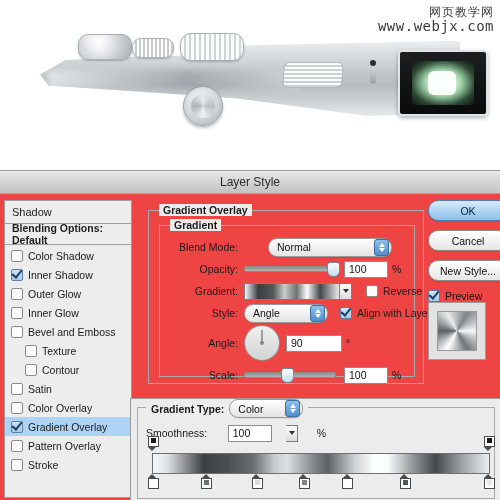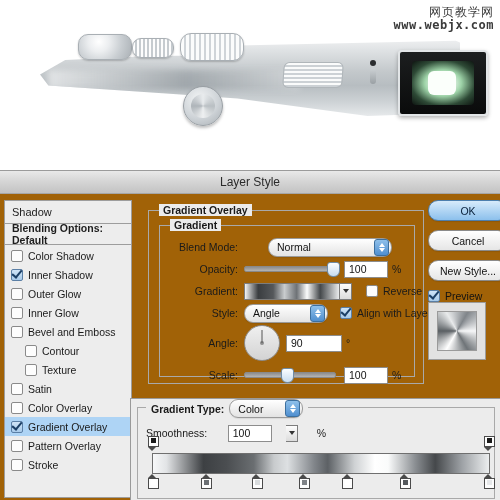--- a/index.html
+++ b/index.html
@@ -8,21 +8,21 @@
     font-family:"Liberation Sans", sans-serif;
     background:#ffffff;
     -webkit-font-smoothing:antialiased;
   }
   .screen{position:relative;width:500px;height:500px;}
 
   
   .artboard{position:absolute;left:0;top:0;width:500px;height:170px;background:#ffffff;overflow:hidden;}
   .watermark{position:absolute;right:6px;top:6px;text-align:right;line-height:1.05;}
   .wm-cn{font-family:"DejaVu Sans",sans-serif;font-size:12px;color:#3b3b3b;letter-spacing:1px;}
-  .wm-url{font-family:"DejaVu Sans Mono","Liberation Mono",monospace;font-size:12px;color:#3b3b3b;letter-spacing:.5px;font-weight:bold;}
+  .wm-url{font-family:"DejaVu Sans Mono","Liberation Mono",monospace;font-size:14px;color:#3b3b3b;letter-spacing:.5px;}
 
   
   .cam{position:absolute;left:40px;top:36px;width:420px;height:86px;}
   .cam-body{
     position:absolute;left:0;top:0;width:420px;height:80px;
     background:linear-gradient(180deg,#f3f4f5 0%,#dfe2e4 18%,#c3c8cb 45%,#b7bdc1 62%,#cdd2d5 82%,#e6e9eb 100%);
     clip-path:polygon(0% 48%, 6% 30%, 26% 25%, 46% 24%, 47% 12%, 99% 6%, 100% 8%, 100% 96%, 78% 100%, 47% 78%, 30% 72%, 2% 62%);
     box-shadow:0 1px 3px rgba(0,0,0,.18);
   }
   .cam-body:after{
@@ -49,21 +49,21 @@
   .pin{position:absolute;left:330px;top:24px;width:6px;height:6px;border-radius:50%;background:#2b2d2f;}
   .pin2{position:absolute;left:330px;top:32px;width:6px;height:16px;border-radius:3px;
     background:linear-gradient(180deg,#cdd2d5,#9aa0a4);}
   .lenshousing{position:absolute;left:358px;top:14px;width:86px;height:62px;border-radius:4px;
     background:linear-gradient(180deg,#1c1e1f,#0a0b0b);border:2px solid #e2e5e7;box-shadow:0 2px 4px rgba(0,0,0,.3);}
   .lensglass{position:absolute;left:12px;top:9px;width:62px;height:44px;border-radius:4px;
     background:radial-gradient(ellipse at 50% 50%,#ffffff 0%,#e8f6ea 22%,#9ed3a8 42%,#2e4a36 72%,#0d1410 100%);}
   .lensglass:after{content:"";position:absolute;left:16px;top:10px;width:28px;height:24px;border-radius:6px;background:#fbfffb;}
 
   
-  .dialog{position:absolute;left:0;top:170px;width:500px;height:330px;background:#a16207;
+  .dialog{position:absolute;left:0;top:170px;width:500px;height:330px;background:#ef4444;
     border-top:1px solid #9b9b9b;}
   .titlebar{height:22px;
     background:linear-gradient(180deg,#e9e9e9 0%,#d4d4d4 50%,#c3c3c3 100%);
     border-bottom:1px solid #a6a6a6;
     display:flex;align-items:center;justify-content:center;}
   .titlebar .title{font-size:12px;color:#2b2b2b;font-family:"Liberation Sans",sans-serif;}
   .dlg-body{position:relative;height:308px;}
 
   
   .sidebar{position:absolute;left:4px;top:6px;width:126px;height:296px;
@@ -212,25 +212,25 @@
             <div class="sb-item">
               <span class="cb"></span>
               <span>Inner Glow</span>
             </div>
             <div class="sb-item">
               <span class="cb"></span>
               <span>Bevel and Emboss</span>
             </div>
             <div class="sb-item indent">
               <span class="cb"></span>
+              <span>Texture</span>
+            </div>
+            <div class="sb-item indent">
+              <span class="cb"></span>
               <span>Contour</span>
-            </div>
-            <div class="sb-item indent">
-              <span class="cb"></span>
-              <span>Texture</span>
             </div>
             <div class="sb-item">
               <span class="cb"></span>
               <span>Satin</span>
             </div>
             <div class="sb-item">
               <span class="cb"></span>
               <span>Color Overlay</span>
             </div>
             <div class="sb-item sel">

